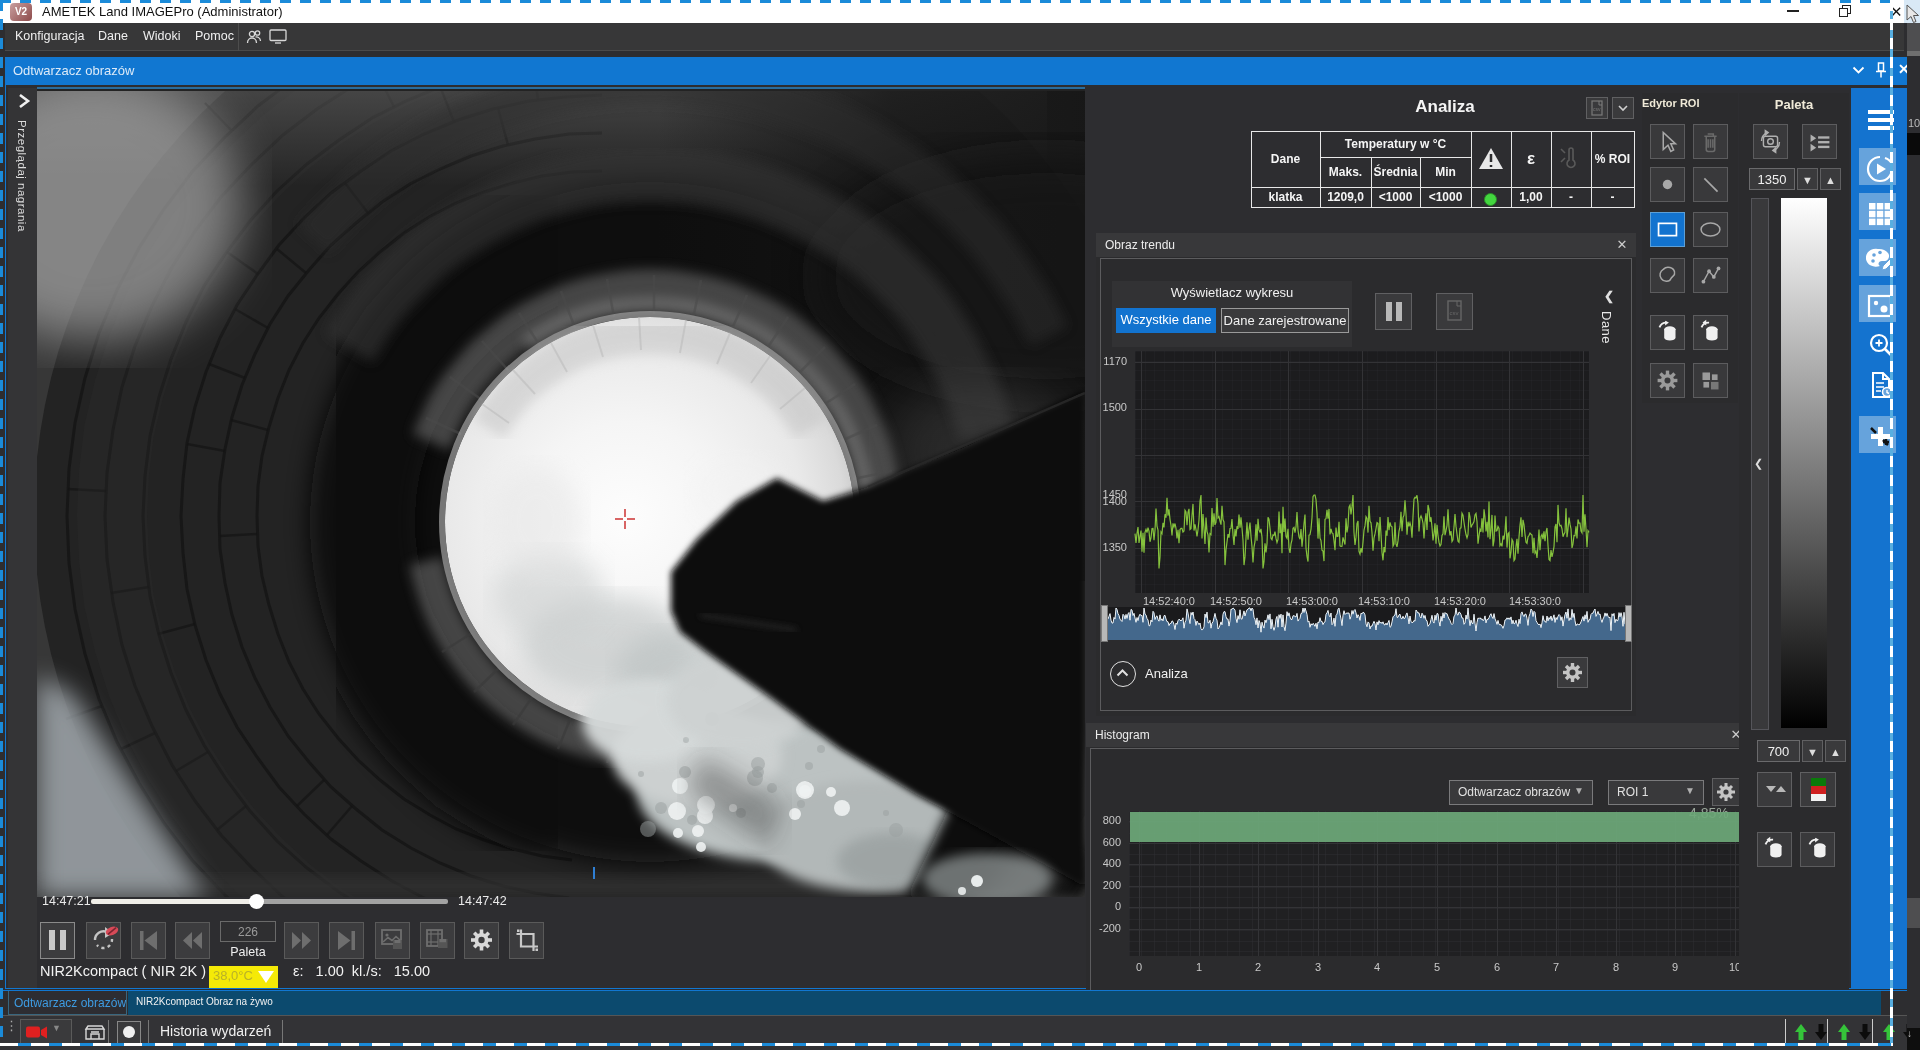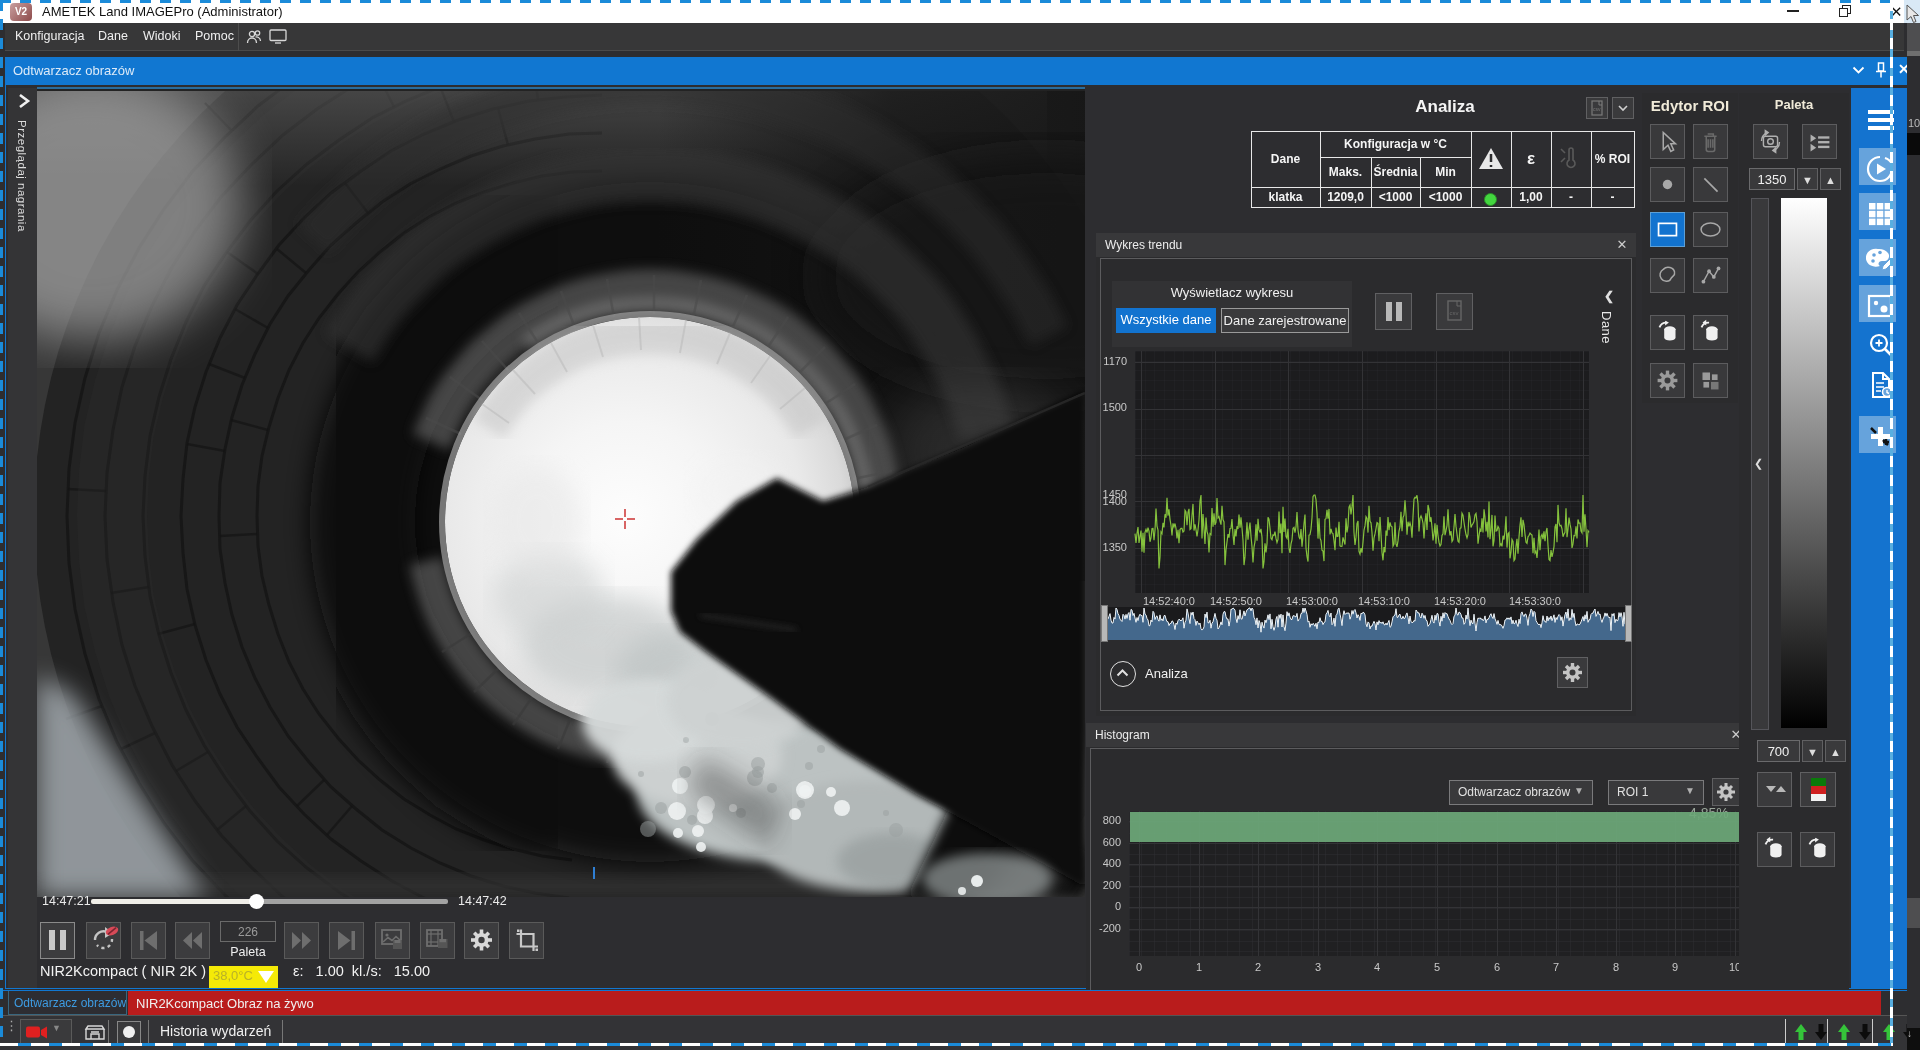--- a/index.html
+++ b/index.html
@@ -388,21 +388,21 @@
         <div class="abs" style="left:220px;top:0;width:1px;height:77px;background:#e8e8e8;"></div>
         <div class="abs" style="left:260px;top:0;width:1px;height:77px;background:#e8e8e8;"></div>
         <div class="abs" style="left:300px;top:0;width:1px;height:77px;background:#e8e8e8;"></div>
         <div class="abs" style="left:340px;top:0;width:1px;height:77px;background:#e8e8e8;"></div>
         <div class="abs" style="left:383px;top:0;width:1px;height:77px;background:#e8e8e8;"></div>
         <div class="abs" style="left:0;top:0px;width:384px;height:1px;background:#e8e8e8;"></div>
         <div class="abs" style="left:0;top:76px;width:384px;height:1px;background:#e8e8e8;"></div>
         <div class="abs" style="left:69px;top:26px;width:151px;height:1px;background:#e8e8e8;"></div>
         <div class="abs" style="left:0px;top:56px;width:384px;height:1px;background:#e8e8e8;"></div>
         <div class="abs" style="left:0px;top:0px;width:69px;height:56px;color:#f5f5f5;font-size:12px;font-weight:bold;text-align:center;line-height:56px;">Dane</div>
-        <div class="abs" style="left:69px;top:0px;width:151px;height:26px;color:#f5f5f5;font-size:12px;font-weight:bold;text-align:center;line-height:26px;">Konfiguracja w °C</div>
+        <div class="abs" style="left:69px;top:0px;width:151px;height:26px;color:#f5f5f5;font-size:12px;font-weight:bold;text-align:center;line-height:26px;">Temperatury w °C</div>
         <div class="abs" style="left:69px;top:26px;width:51px;height:30px;color:#f5f5f5;font-size:12px;font-weight:bold;text-align:center;line-height:30px;">Maks.</div>
         <div class="abs" style="left:120px;top:26px;width:49px;height:30px;color:#f5f5f5;font-size:12px;font-weight:bold;text-align:center;line-height:30px;">Średnia</div>
         <div class="abs" style="left:169px;top:26px;width:51px;height:30px;color:#f5f5f5;font-size:12px;font-weight:bold;text-align:center;line-height:30px;">Min</div>
         <div class="abs" style="left:220px;top:14px;width:40px;height:28px;"><svg width="40" height="28" viewBox="0 0 40 28">
             <path d="M20 3 L32 24 L8 24 Z" fill="#e8e8e8"></path>
             <path d="M20 9 v8 M20 20 v2" stroke="#2b2b2d" stroke-width="2.5"></path>
           </svg></div>
         <div class="abs" style="left:260px;top:0px;width:40px;height:56px;color:#f5f5f5;font-size:17px;font-weight:bold;text-align:center;line-height:56px;">ε</div>
         <div class="abs" style="left:300px;top:14px;width:40px;height:28px;"><svg width="40" height="28" viewBox="0 0 40 28">
             <g stroke="#5a5a5a" stroke-width="1.6" fill="none">
@@ -415,21 +415,21 @@
         <div class="abs" style="left:69px;top:56px;width:51px;height:21px;color:#f5f5f5;font-size:12px;font-weight:bold;text-align:center;line-height:21px;">1209,0</div>
         <div class="abs" style="left:120px;top:56px;width:49px;height:21px;color:#f5f5f5;font-size:12px;font-weight:bold;text-align:center;line-height:21px;">&lt;1000</div>
         <div class="abs" style="left:169px;top:56px;width:51px;height:21px;color:#f5f5f5;font-size:12px;font-weight:bold;text-align:center;line-height:21px;">&lt;1000</div>
         <div class="abs" style="left:233px;top:62px;width:13px;height:13px;border-radius:50%;background:#43d63f;border:1px solid #2a8f28;"></div>
         <div class="abs" style="left:260px;top:56px;width:40px;height:21px;color:#f5f5f5;font-size:12px;font-weight:bold;text-align:center;line-height:21px;">1,00</div>
         <div class="abs" style="left:300px;top:56px;width:40px;height:21px;color:#f5f5f5;font-size:12px;font-weight:bold;text-align:center;line-height:21px;">-</div>
         <div class="abs" style="left:340px;top:56px;width:43px;height:21px;color:#f5f5f5;font-size:12px;font-weight:bold;text-align:center;line-height:21px;">-</div>
       </div>
 <div class="abs win" style="left:11px;top:148px;width:540px;height:483px;">
 <div class="wtitle">
-          <span style="position:absolute;left:9px;top:5px;">Wykres trendu</span>
+          <span style="position:absolute;left:9px;top:5px;">Obraz trendu</span>
           <span class="wx" style="right:6px;">✕</span>
         </div>
 <div class="abs" style="left:4px;top:25px;width:532px;height:453px;border:1px solid #5c5c5e;background:#2b2b2d;">
 <div class="abs" style="left:11px;top:22px;width:240px;height:66px;background:#323234;"></div>
 <div class="abs" style="left:11px;top:26px;width:240px;height:20px;color:#f0f0f0;font-size:13px;text-align:center;">Wyświetlacz wykresu</div>
 <div class="abs" style="left:15px;top:49px;width:100px;height:25px;background:#1273cf;color:#ffffff;font-size:13px;text-align:center;line-height:24px;">Wszystkie dane</div>
 <div class="abs" style="left:120px;top:49px;width:128px;height:25px;background:#3a3a3c;border:1px solid #9a9a9a;color:#f0f0f0;font-size:13px;text-align:center;line-height:23px;">Dane zarejestrowane</div>
 <div class="btn" style="left:274px;top:34px;width:37px;height:37px;"><svg width="35" height="35" viewBox="0 0 35 35">
               <rect x="10" y="8" width="6" height="19" fill="#b8b8b8"></rect>
               <rect x="20" y="8" width="6" height="19" fill="#b8b8b8"></rect>
@@ -690,21 +690,21 @@
           <div class="xlab" style="left:515px;top:212px;width:20px;text-align:center;">8</div>
           <div class="gridline" style="left:584px;top:62px;width:1px;height:145px;"></div>
           <div class="xlab" style="left:574px;top:212px;width:20px;text-align:center;">9</div>
           <div class="gridline" style="left:644px;top:62px;width:1px;height:145px;"></div>
           <div class="xlab" style="left:634px;top:212px;width:20px;text-align:center;">10</div>
 <div class="abs" style="left:598px;top:56px;color:#9aa59a;font-size:14px;">4,85%</div>
 <div class="abs" style="left:39px;top:63px;width:612px;height:30px;background:rgba(109,168,120,0.93);"></div>
 </div>
       </div>
 <div class="abs" style="left:557px;top:8px;width:96px;height:310px;background:#2b2b2d;"></div>
-<div class="abs" style="left:557px;top:12px;width:96px;height:16px;color:#f0ead8;font-size:15px;font-weight:bold;text-align:center;">Edytor ROI</div>
+<div class="abs" style="left:557px;top:12px;width:96px;height:16px;color:#f0ead8;font-size:11px;font-weight:bold;text-align:left;">Edytor ROI</div>
 <div class="abs" style="left:565px;top:39px;width:35px;height:35px;background:#39393b;border:1px solid #5c5c5e;"><svg width="33" height="33" viewBox="0 0 35 35">
           <path d="M13 8 L13 26 L18 21.5 L21 28 L24 26.5 L21 20 L26 20 Z" fill="none" stroke="#a8a8a8" stroke-width="1.6"></path>
         </svg></div>
 <div class="abs" style="left:608px;top:39px;width:35px;height:35px;background:#39393b;border:1px solid #5c5c5e;"><svg width="33" height="33" viewBox="0 0 35 35">
           <g stroke="#6a6a6a" stroke-width="1.6" fill="none">
             <path d="M11 12 h13 M13 12 v14 a2 2 0 0 0 2 2 h5 a2 2 0 0 0 2-2 V12 M15 15 v9 M17.5 15 v9 M20 15 v9 M14.5 9.5 h6 v2.5"></path>
           </g>
         </svg></div>
 <div class="abs" style="left:565px;top:82px;width:35px;height:35px;background:#39393b;border:1px solid #5c5c5e;"><svg width="33" height="33" viewBox="0 0 35 35">
           <circle cx="17.5" cy="17.5" r="5" fill="#a8a8a8"></circle>
@@ -877,21 +877,21 @@
           </svg>
         </div>
 </div>
     </div>
 
   <div class="abs" id="tabrow">
     <div class="abs" style="left:0px;top:0px;width:1913px;height:1px;background:#1177d1;"></div>
     <div class="abs" style="left:8px;top:1px;width:119px;height:24px;background:#2d2d32;border:1px solid #39667e;border-top:none;color:#3d9be2;font-size:12px;white-space:nowrap;">
         <span style="position:absolute;left:5px;top:5px;">Odtwarzacz obrazów</span>
       </div>
-    <div class="abs" style="left:128px;top:1px;width:1753px;height:24px;background:#b91c1c;color:#f0f0f0;font-size:13px;white-space:nowrap;">
+    <div class="abs" style="left:128px;top:1px;width:1753px;height:24px;background:#0c4a6e;color:#f0f0f0;font-size:10px;white-space:nowrap;">
         <span style="position:absolute;left:8px;top:5px;">NIR2Kcompact Obraz na żywo</span>
       </div>
   </div>
 
   <div class="abs" id="statusbar">
       <div class="abs" style="left:0;top:0;width:1920px;height:1px;background:#555;"></div>
 <div class="abs" style="left:5px;top:8px;width:3px;height:20px;color:#aaa;font-size:13px;line-height:6px;">⋮</div>
 <div class="abs" style="left:20px;top:4px;width:52px;height:27px;border:1px solid #5a5a5a;background:#3a3a3c;"></div>
 <svg class="abs" style="left:25px;top:9px;" width="24" height="17" viewBox="0 0 24 17">
         <rect x="1" y="2.5" width="14" height="11" rx="2" fill="#e02020"></rect>

